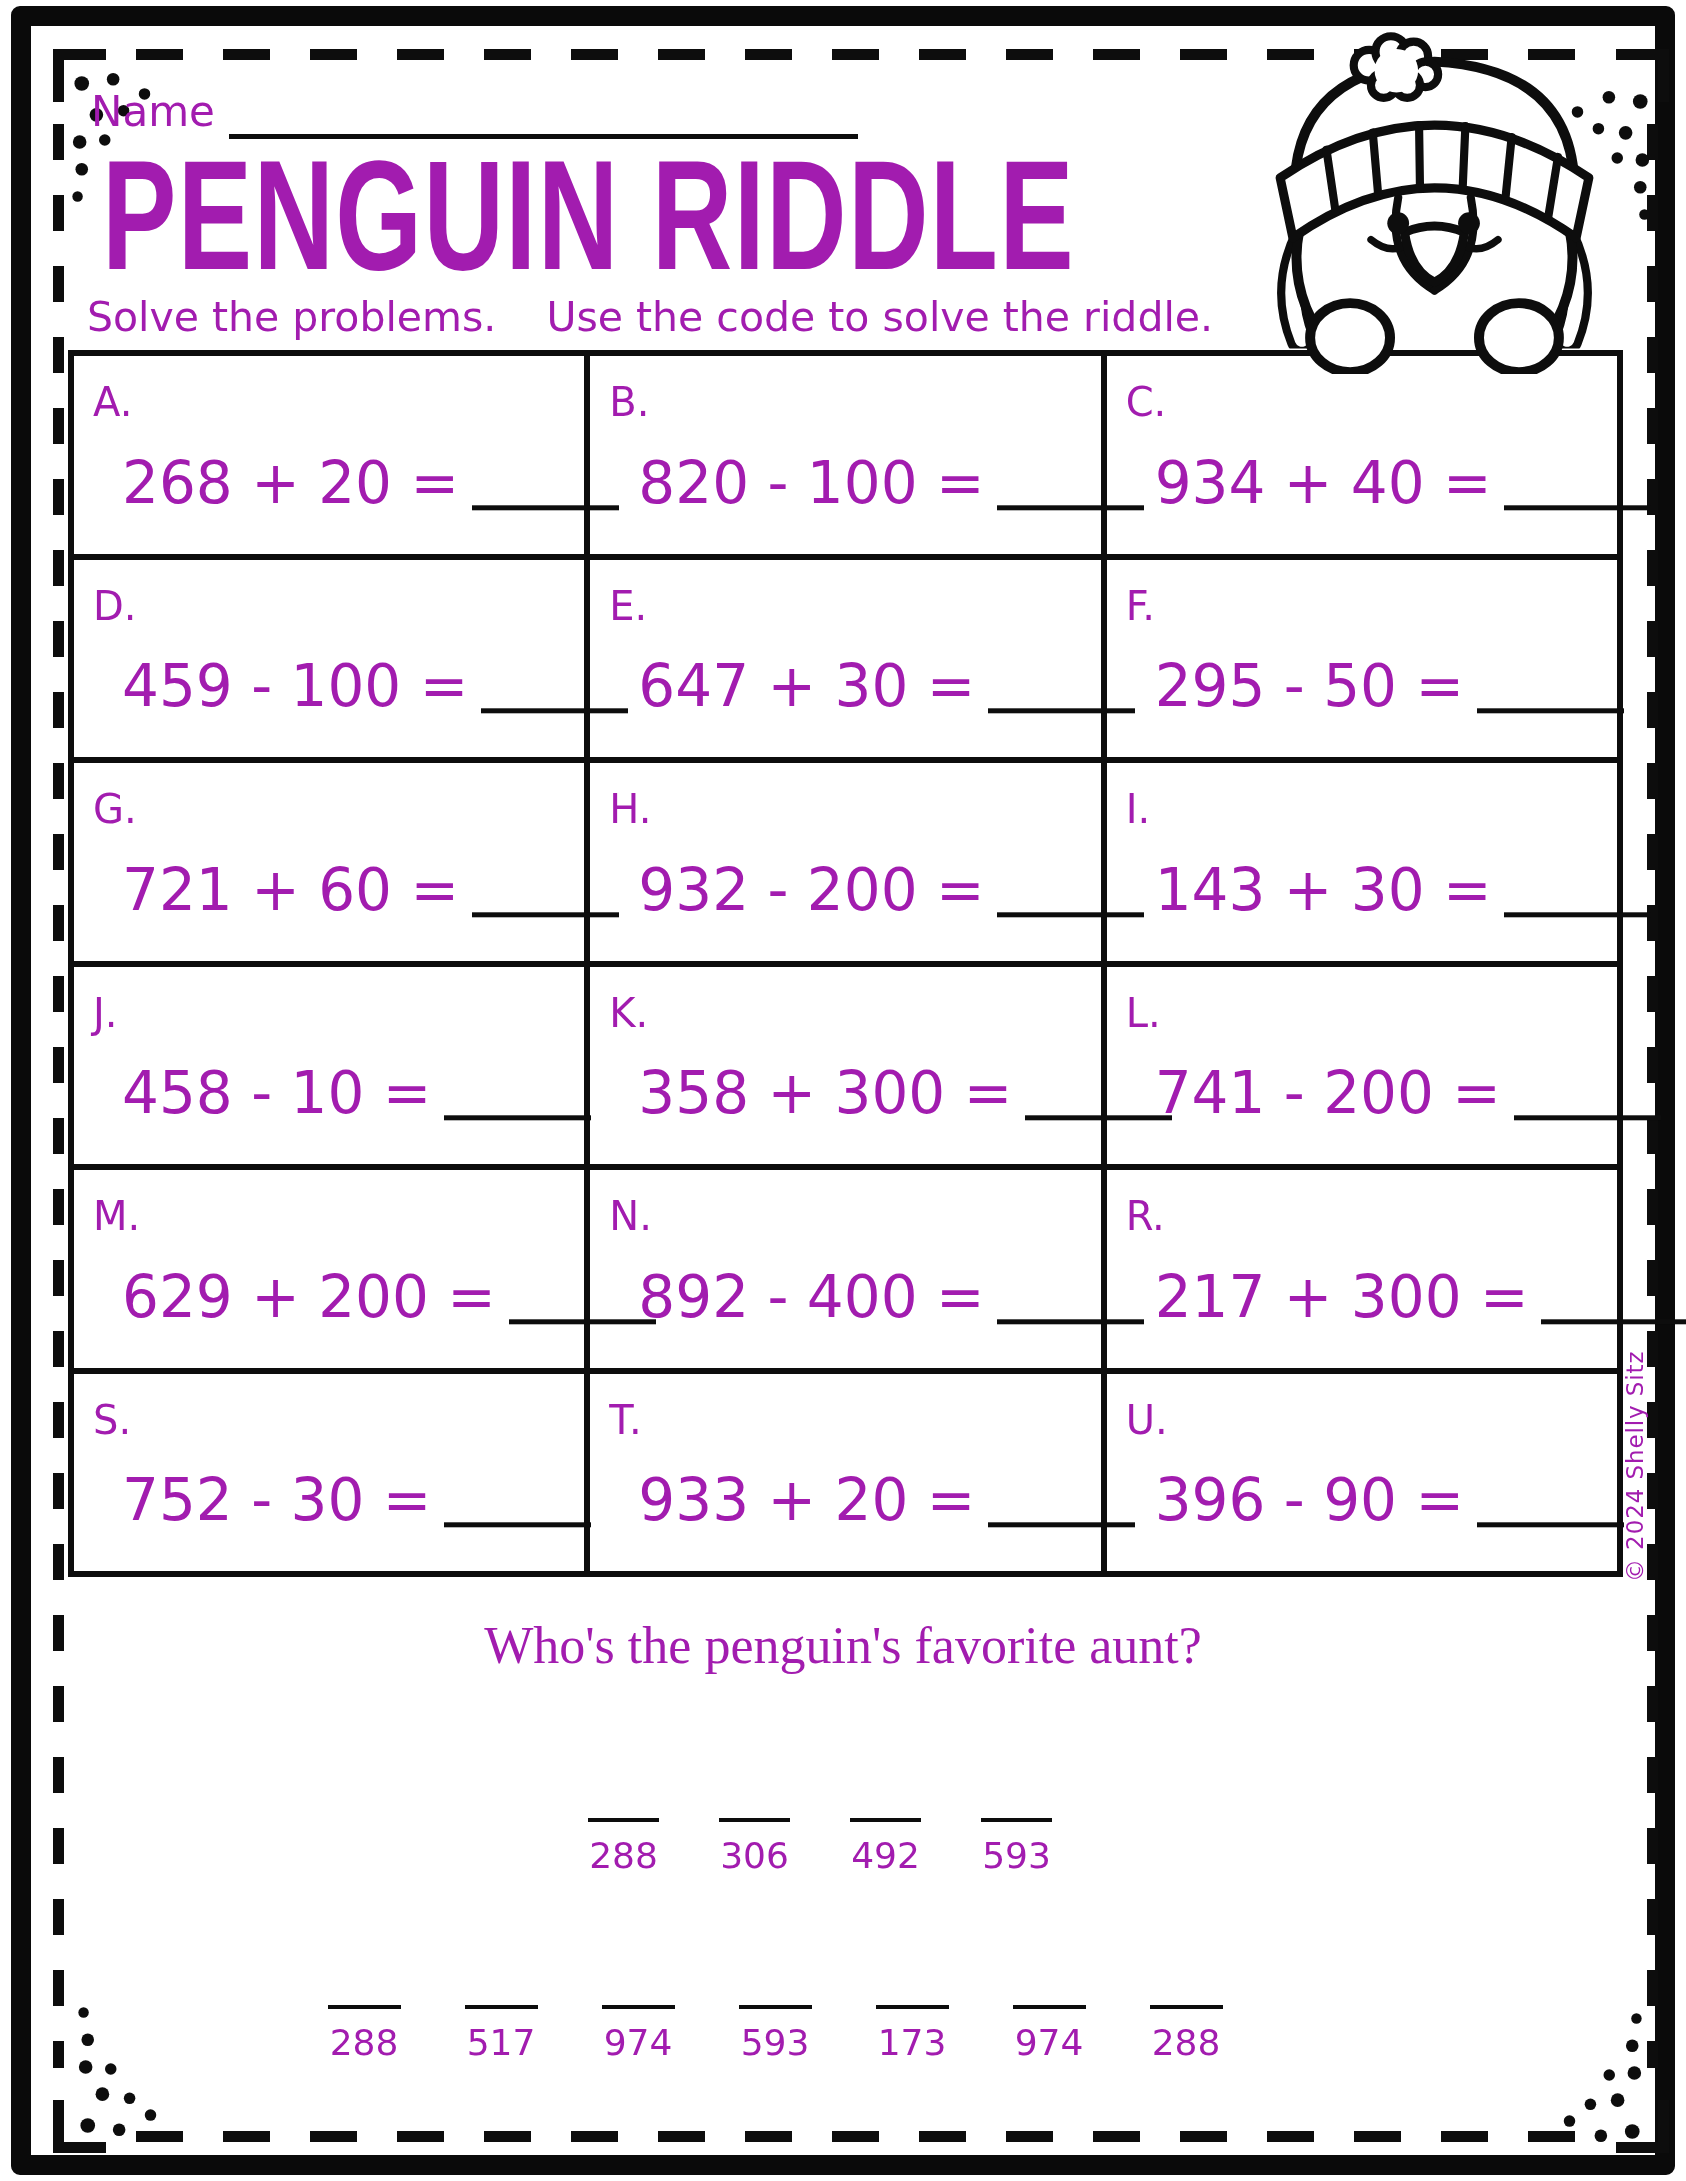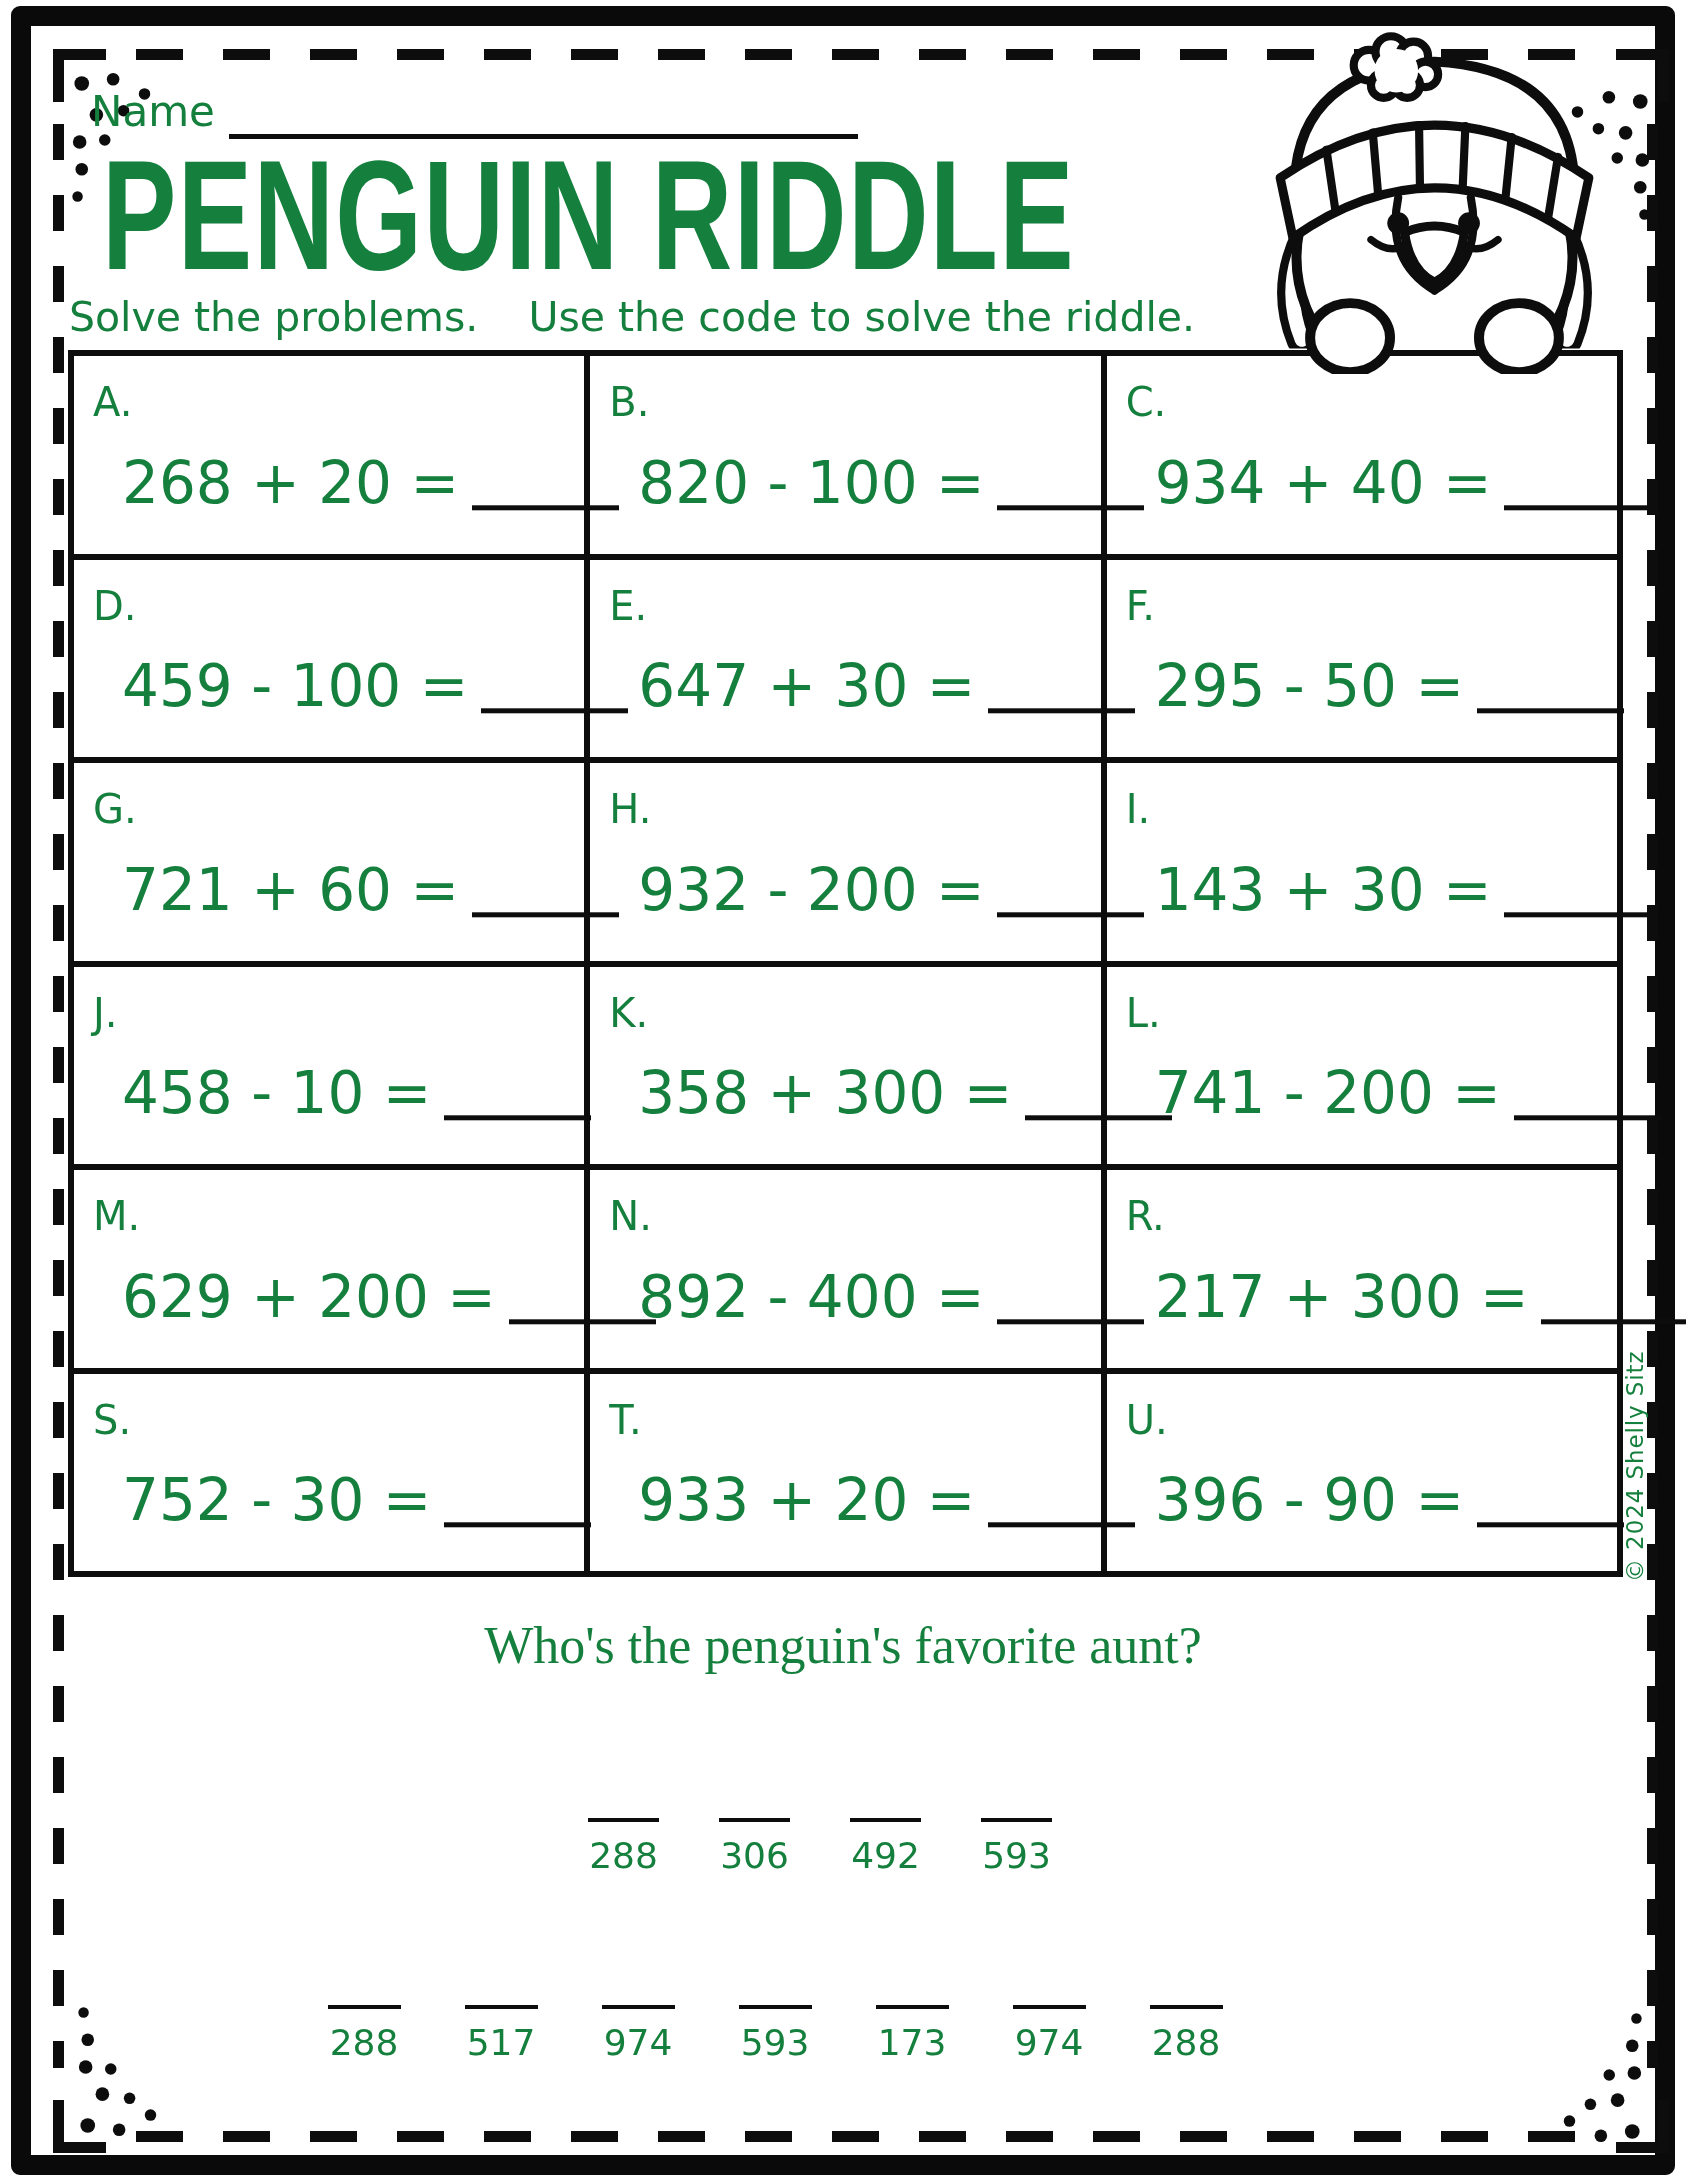--- a/index.html
+++ b/index.html
@@ -1,17 +1,17 @@
 <!DOCTYPE html>
 <html style="font-size:14.5px"><head>
 <meta charset="utf-8">
 <style>
   html,body{margin:0;padding:0;background:#888;}
   .page{position:relative;width:1686px;height:2182px;background:#ffffff;overflow:hidden;
-        font-family:"DejaVu Sans",sans-serif;color:#15803d;}
+        font-family:"DejaVu Sans",sans-serif;color:#a21caf;}
   
   .outer-frame{position:absolute;left:11px;top:5.5px;right:11px;bottom:7.3px;
                border:20px solid #0a0a0a;border-radius:9px;}
   
   .dash{position:absolute;background-repeat:repeat;}
   .dash-h{height:11px;background-image:repeating-linear-gradient(to right,#0d0d0d 0 47px,transparent 47px 87px);}
   .dash-v{width:11px;background-image:repeating-linear-gradient(to bottom,#0d0d0d 0 36px,transparent 36px 71px);}
   .dash-top{left:136px;top:49px;width:1444px;}
   .dash-bottom{left:136px;top:2131px;width:1444px;}
   .dash-left{left:53px;top:124px;height:1944px;}
@@ -27,21 +27,21 @@
   .dots-tl{left:67px;top:73px;}
   .dots-tr{left:1546px;top:91px;transform:scaleX(-1);}
   .dots-bl{left:73px;top:2000px;transform:scaleY(-1);}
   .dots-br{left:1538px;top:2006px;transform:scale(-1,-1);}
   
   .name-row{position:absolute;left:91px;top:87px;font-size:42px;}
   .name-line{position:absolute;left:229px;top:134px;width:629px;height:4.5px;background:#0d0d0d;}
   .title{position:absolute;left:102px;top:136px;font-family:"Liberation Sans",sans-serif;
          font-weight:900;font-size:155px;line-height:159px;letter-spacing:1.8px;
          transform:scaleX(0.72);transform-origin:left top;white-space:nowrap;}
-  .instructions{position:absolute;left:69px;top:293px;font-size:41px;white-space:nowrap;}
+  .instructions{position:absolute;left:87px;top:293px;font-size:41px;white-space:nowrap;}
   .instructions .part2{margin-left:50px;}
   
   table.grid{position:absolute;left:68px;top:350px;width:1555px;height:1227px;
              border-collapse:collapse;table-layout:fixed;}
   table.grid td{border:6.4px solid #0d0d0d;vertical-align:top;height:192px;}
   .plabel{margin:22px 0 0 18px;font-size:40px;}
   .peq{margin:23.6px 0 0 47px;font-size:58px;white-space:nowrap;}
   .blank{display:inline-block;width:147px;border-bottom:5.5px solid #0d0d0d;margin-left:12.7px;transform:translateY(7.3px);}
   
   .penguin{position:absolute;left:1262px;top:18px;width:345px;height:356px;z-index:5;}

